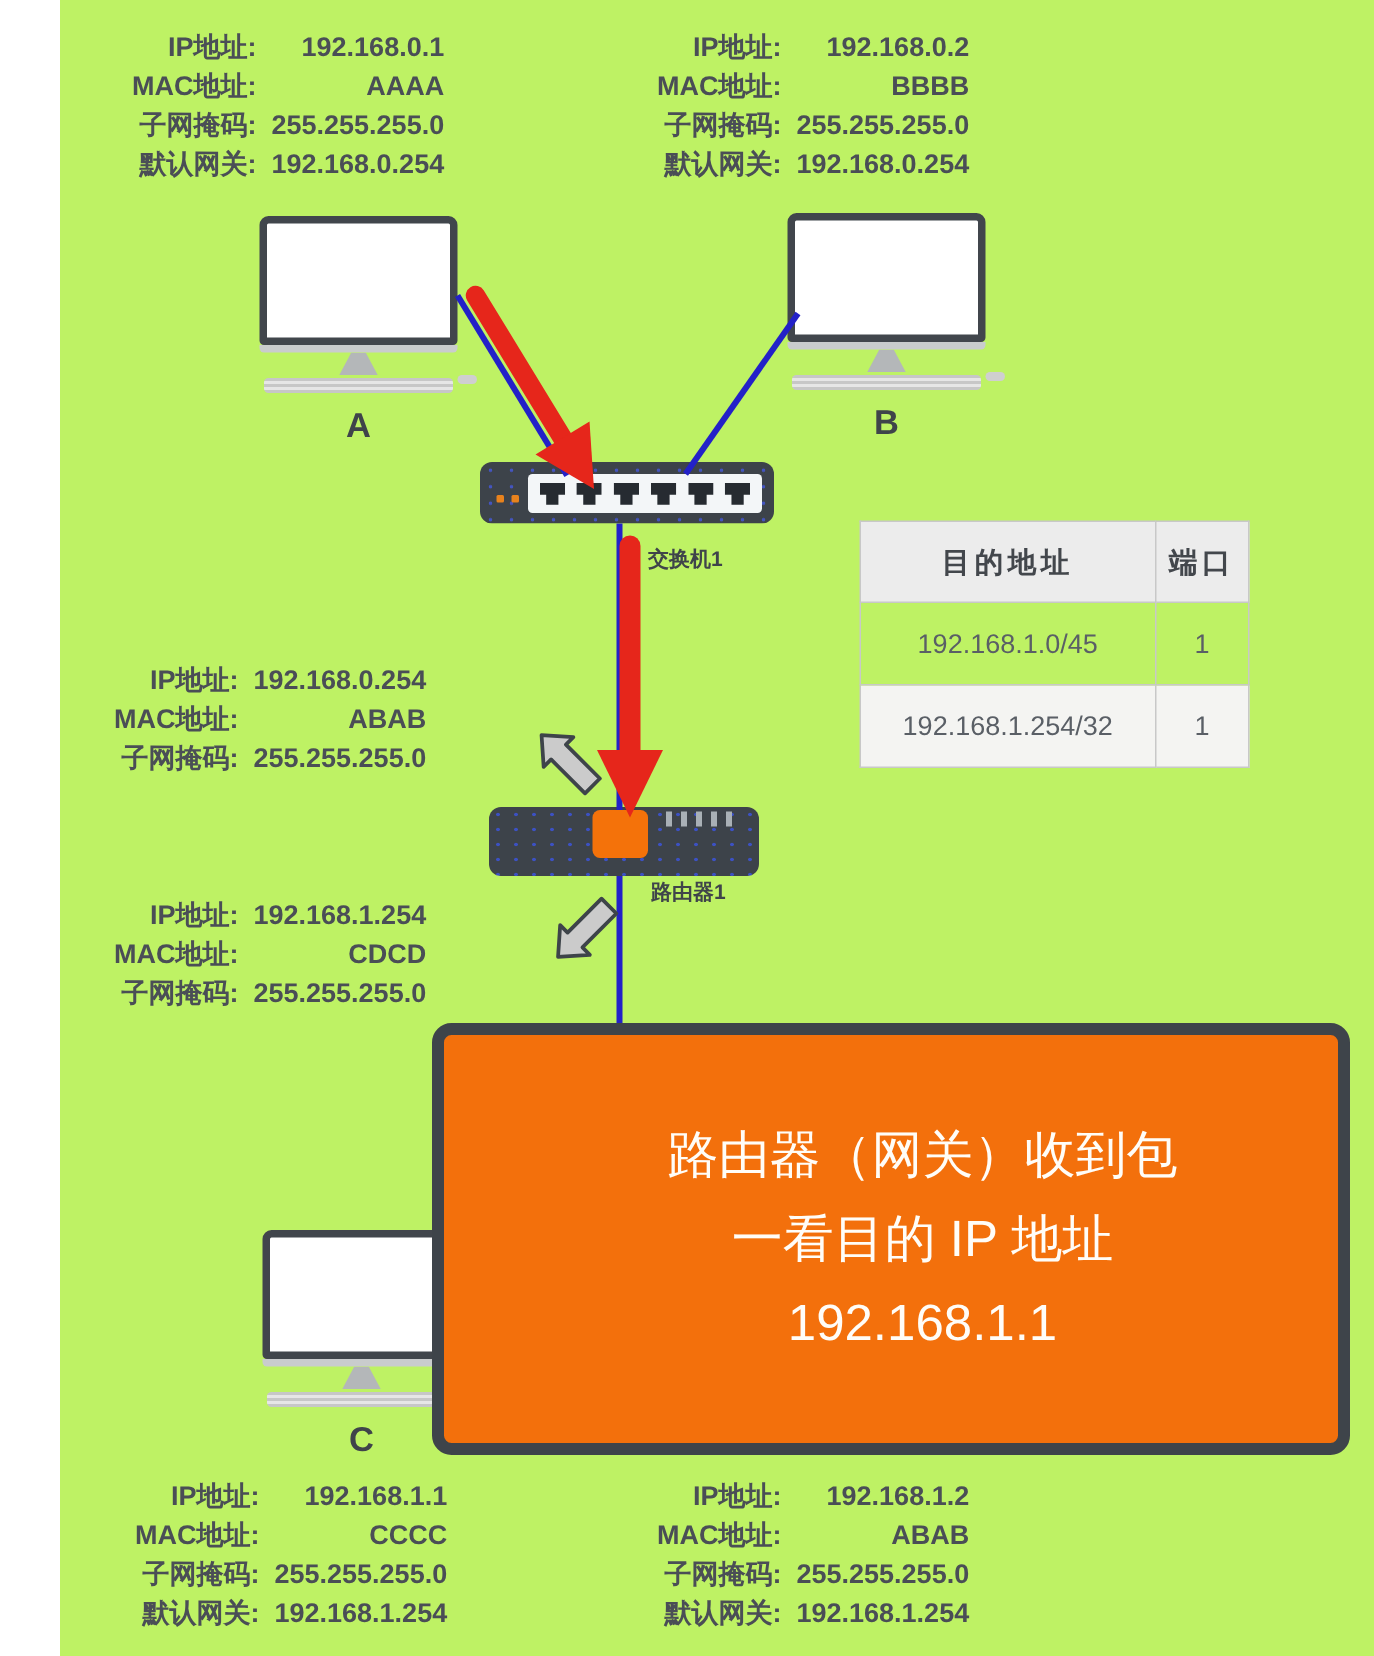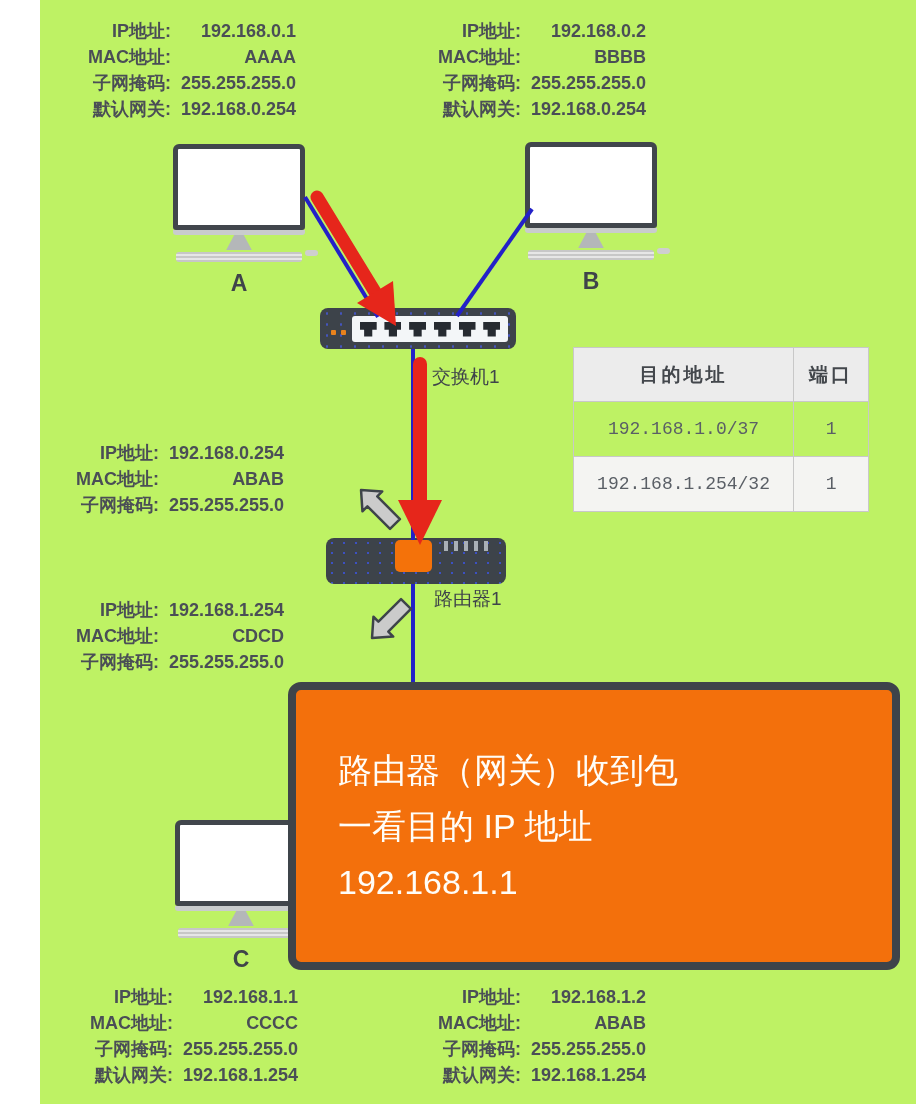--- a/index.html
+++ b/index.html
@@ -31,38 +31,38 @@
                 clip-path:polygon(0 0,100% 0,100% 55%,74% 55%,74% 100%,26% 100%,26% 55%,0 55%);}
   .switch .led{position:absolute;width:5px;height:5px;border-radius:1px;background:#e8821d;top:22px;}
 
   
   .router{position:absolute;left:286px;top:538px;width:180px;height:46px;background:#3d434a;border-radius:8px;z-index:10;
           background-image:radial-gradient(circle,rgba(60,85,225,.8) 1px,transparent 1.4px);background-size:12px 10px;}
   .router .blob{position:absolute;left:69px;top:2px;width:37px;height:32px;background:#f4720a;border-radius:5px;}
   .router .vents{position:absolute;left:118px;top:3px;width:44px;height:10px;
                  background:repeating-linear-gradient(90deg,#a9b0b6 0 4px,transparent 4px 10px);}
 
-  .devlabel{position:absolute;font-size:19px;font-weight:400;color:#3f444a;z-index:12;}
-
-  
-  table.route{position:absolute;left:533px;top:347px;width:296px;border-collapse:collapse;z-index:10;
-              font-family:Liberation Mono, monospace;}
+  .devlabel{position:absolute;font-size:14px;font-weight:700;color:#3f444a;z-index:12;}
+
+  
+  table.route{position:absolute;left:533px;top:347px;width:260px;border-collapse:collapse;z-index:10;
+              font-family:Liberation Sans, sans-serif;}
   table.route th{background:#ececec;font-size:19px;font-weight:700;color:#43474c;letter-spacing:3px;
                  border:1px solid #c8c8c8;height:51px;text-align:center;}
   table.route td{font-size:18px;color:#5a5f66;border:1px solid #c8c8c8;height:52px;text-align:center;}
   table.route tr.alt td{background:#f4f4f2;}
   table.route col.c1{width:229px;} table.route col.c2{width:85px;}
 
   
   .overlay{position:absolute;left:0;top:0;z-index:20;pointer-events:none;}
 
   
   .callout{position:absolute;left:248px;top:682px;width:612px;height:288px;background:#f3700c;
            border:8px solid #3e444a;border-radius:13px;box-sizing:border-box;z-index:30;
-           display:flex;flex-direction:column;align-items:flex-start;justify-content:center;padding-left:42px;}
+           display:flex;flex-direction:column;align-items:center;justify-content:center;padding-left:42px;}
   .callout .line{color:#fffdf8;font-size:34px;line-height:56px;text-align:center;white-space:nowrap;}
 </style>
 </head>
 <body>
 
 <div class="stage">
 
   <div class="cfg" style="left:48px;top:18px;">
     <span class="k">IP地址:</span>
       <span class="v">192.168.0.1</span>
@@ -181,21 +181,21 @@
         <col class="c2">
       </colgroup>
     <thead>
       <tr>
         <th>目的地址</th>
         <th>端口</th>
       </tr>
     </thead>
     <tbody>
       <tr>
-        <td>192.168.1.0/37</td>
+        <td>192.168.1.0/45</td>
         <td>1</td>
       </tr>
       <tr class="alt">
         <td>192.168.1.254/32</td>
         <td>1</td>
       </tr>
     </tbody>
   </table>
 
   <svg class="overlay" width="916" height="1104" viewBox="0 0 916 1104">

